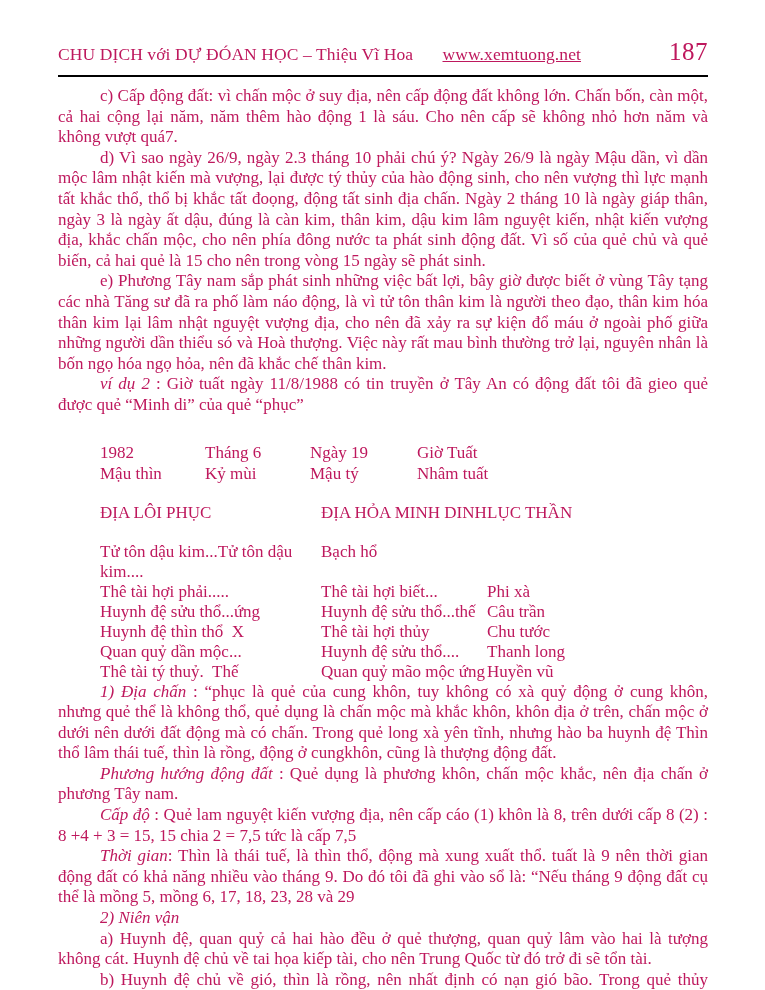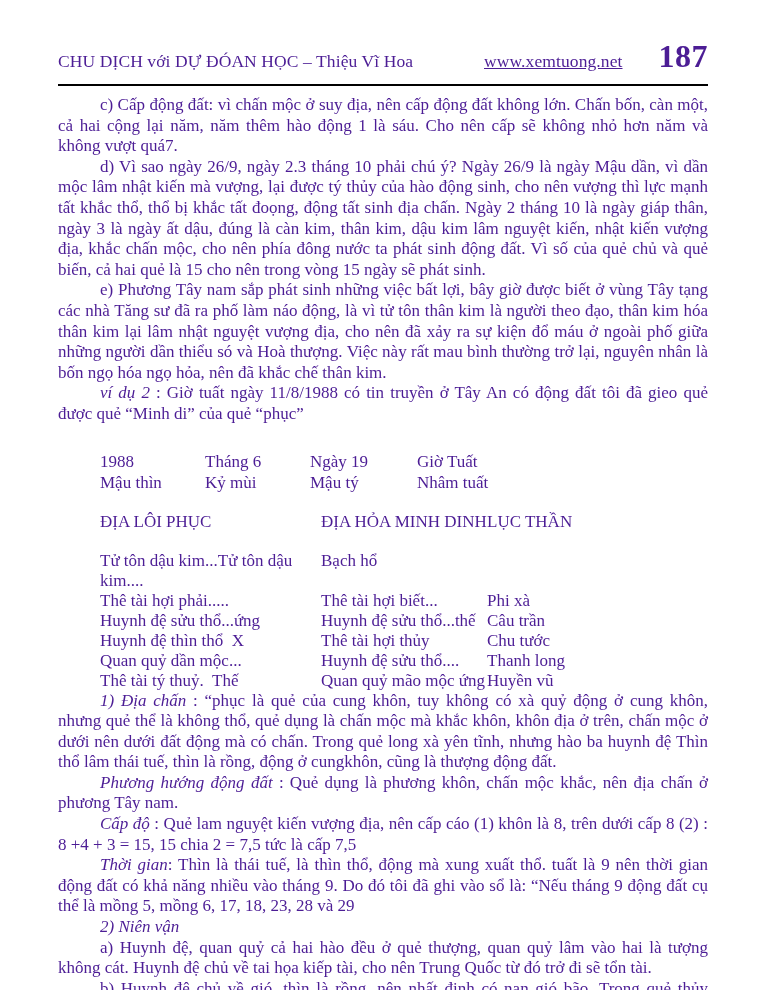--- a/index.html
+++ b/index.html
@@ -1,31 +1,31 @@
 <!DOCTYPE html>
 <html><head>
 <meta charset="utf-8">
 <style>
   html,body{margin:0;padding:0;background:#e8e8e8;}
   .page{
     position:relative;
     width:765px;height:990px;
     margin:0 auto;
     background:#ffffff;
-    color:#4c1d95;
+    color:#be185d;
     font-family:"Liberation Serif", serif;
     overflow:hidden;
     box-sizing:border-box;
     padding:38px 57px 0 58px;
   }
   
   .hdr{display:flex;align-items:baseline;font-size:17.5px;letter-spacing:.1px;}
   .hdr-title{flex:1 1 auto;white-space:nowrap;}
   .hdr-site{flex:0 0 auto;text-decoration:underline;white-space:nowrap;}
-  .hdr-num{flex:0 0 auto;margin-left:36px;font-size:32px;font-weight:bold;letter-spacing:.5px;}
+  .hdr-num{flex:0 0 auto;margin-left:88px;font-size:25px;font-weight:normal;letter-spacing:.5px;}
   .rule{border:none;border-top:2px solid #000;margin:9px 0 0 0;}
   
   .bodytext{margin-top:9px;font-size:17px;line-height:20.6px;text-align:justify;}
   .bodytext p{margin:0;text-indent:42px;}
   .lead-italic{font-style:italic;}
   
   .date-table{
     margin:26px 0 0 42px;
     display:grid;
     grid-template-columns:105px 105px 107px 1fr;
@@ -58,21 +58,21 @@
   <hr class="rule">
 
   <div class="bodytext">
 
     <p>c) Cấp động đất: vì chấn mộc ở suy địa, nên cấp động đất không lớn. Chấn bốn, càn một, cả hai cộng lại năm, năm thêm hào động 1 là sáu. Cho nên cấp sẽ không nhỏ hơn năm và không vượt quá7.</p>
     <p>d) Vì sao ngày 26/9, ngày 2.3 tháng 10 phải chú ý? Ngày 26/9 là ngày Mậu dần, vì dần mộc lâm nhật kiến mà vượng, lại được tý thủy của hào động sinh, cho nên vượng thì lực mạnh tất khắc thổ, thổ bị khắc tất đoọng, động tất sinh địa chấn. Ngày 2 tháng 10 là ngày giáp thân, ngày 3 là ngày ất dậu, đúng là càn kim, thân kim, dậu kim lâm nguyệt kiến, nhật kiến vượng địa, khắc chấn mộc, cho nên phía đông nước ta phát sinh động đất. Vì số của quẻ chủ và quẻ biến, cả hai quẻ là 15 cho nên trong vòng 15 ngày sẽ phát sinh.</p>
     <p>e) Phương Tây nam sắp phát sinh những việc bất lợi, bây giờ được biết ở vùng Tây tạng các nhà Tăng sư đã ra phố làm náo động, là vì tử tôn thân kim là người theo đạo, thân kim hóa thân kim lại lâm nhật nguyệt vượng địa, cho nên đã xảy ra sự kiện đổ máu ở ngoài phố giữa những người dần thiểu só và Hoà thượng. Việc này rất mau bình thường trở lại, nguyên nhân là bốn ngọ hóa ngọ hỏa, nên đã khắc chế thân kim.</p>
     <p><span class="lead-italic">ví dụ 2</span><span> : Giờ tuất ngày 11/8/1988 có tin truyền ở Tây An có động đất tôi đã gieo quẻ được quẻ “Minh di” của quẻ “phục”</span></p>
 
     <div class="date-table">
-      <span>1988</span>
+      <span>1982</span>
       <span>Tháng 6</span>
       <span>Ngày 19</span>
       <span>Giờ Tuất</span>
       <span>Mậu thìn</span>
       <span>Kỷ mùi</span>
       <span>Mậu tý</span>
       <span>Nhâm tuất</span>
     </div>
 
     <div class="hex-grid hex-header">

